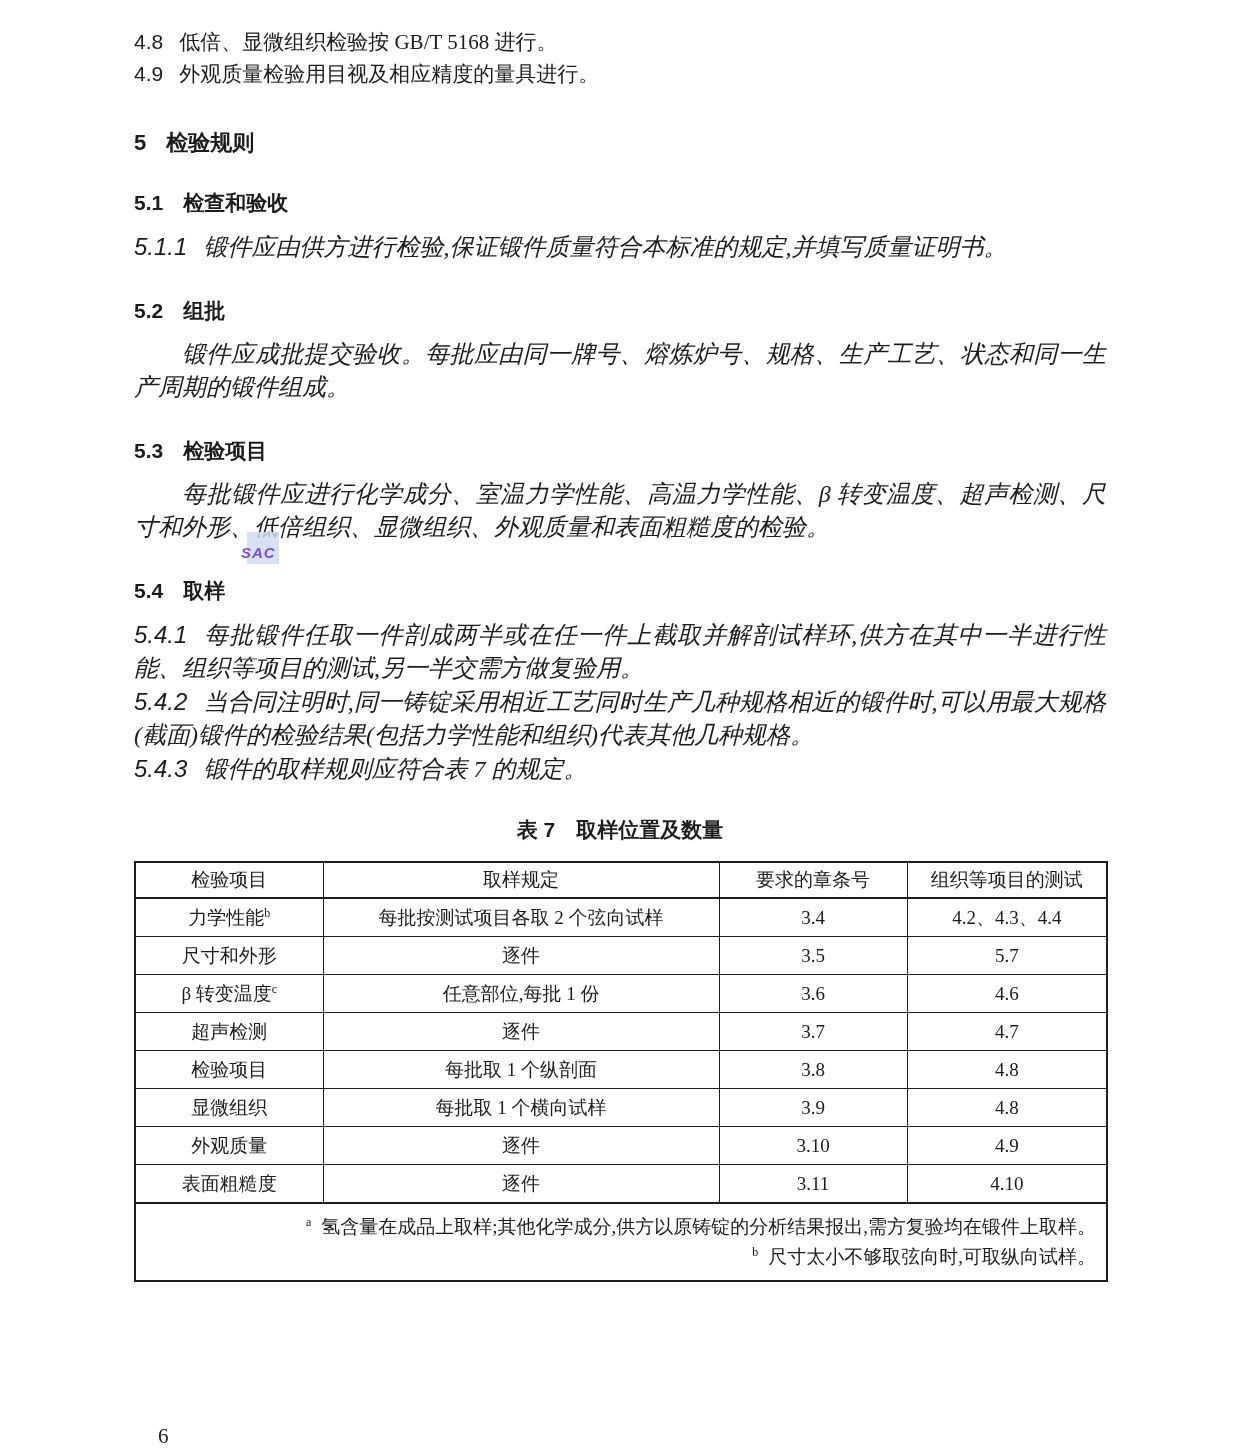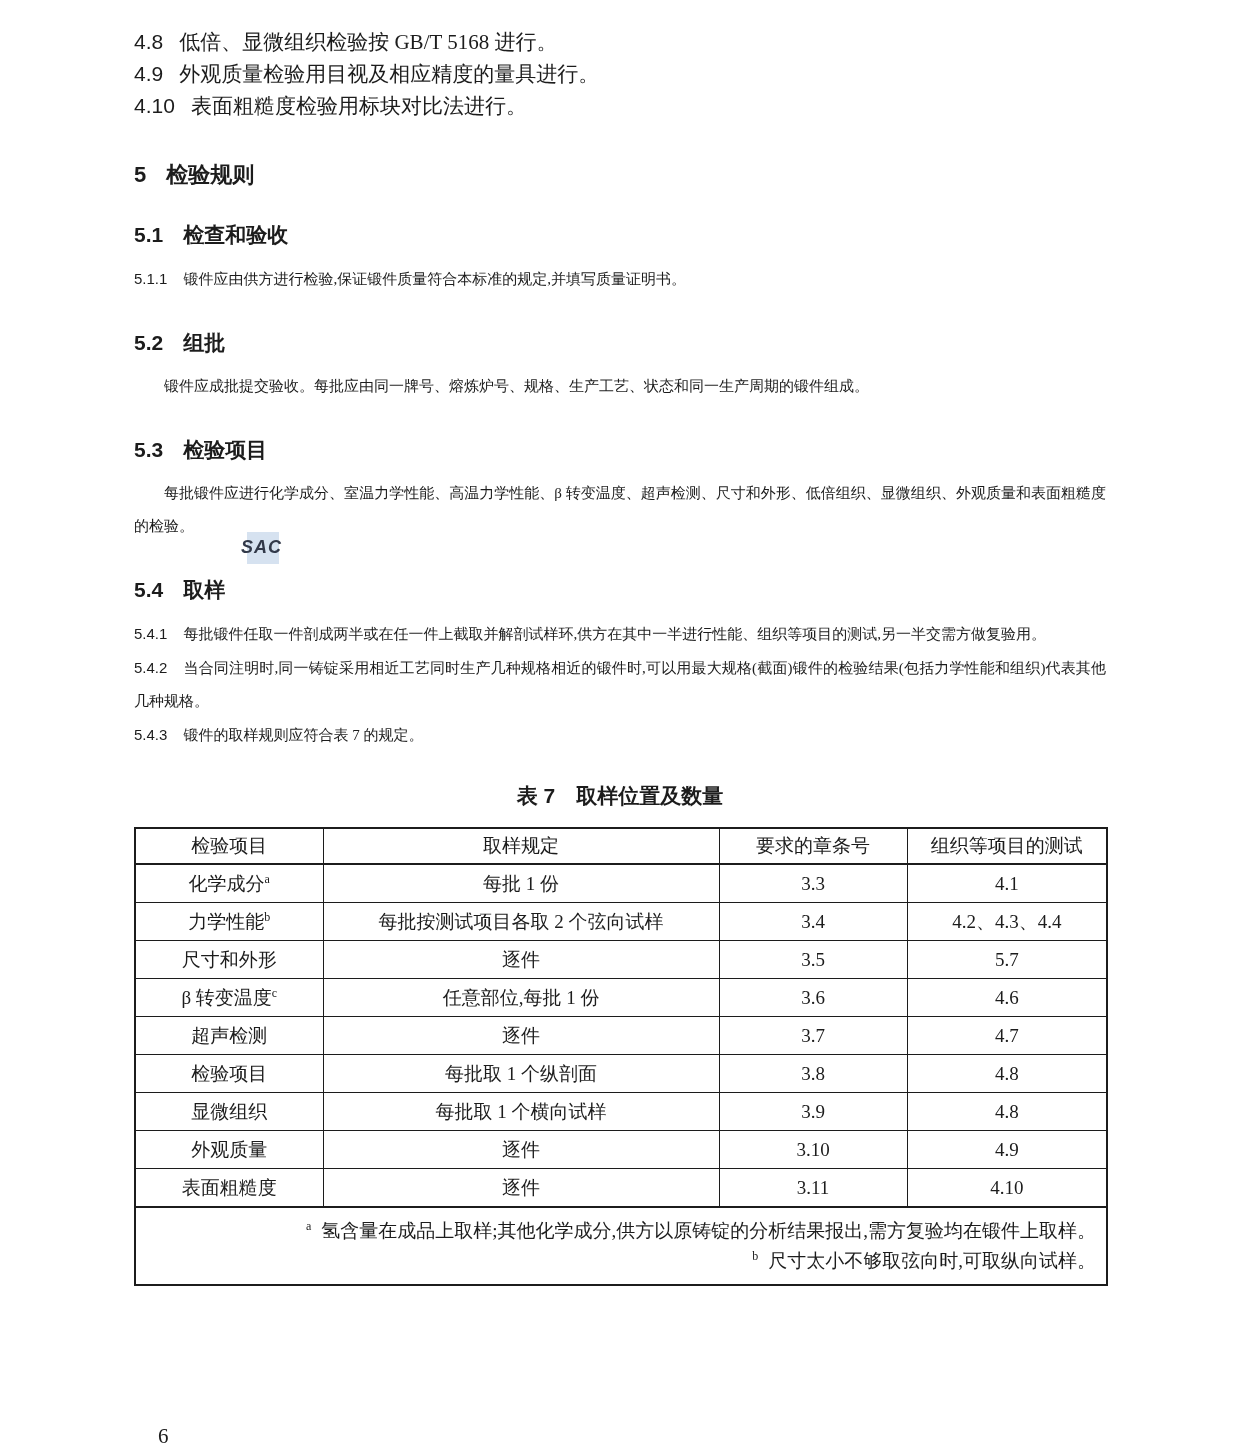--- a/index.html
+++ b/index.html
@@ -40,23 +40,24 @@
     font-family: "Liberation Sans", "DejaVu Sans", sans-serif;
     font-weight: bold;
     font-size: 21px;
     line-height: 25px;
   }
   .h-sec .hnum, .h-sub .hnum { margin-right: 20px; font-weight: bold; }
   
   .block { margin: 15px 0 0 0; }
   .body-p {
     margin: 0;
-    font-size: 15px;
+    font-size: 24px;
     line-height: 33px;
     text-align: justify;
+    font-style: italic;
   }
   .body-p .cnum {
     font-family: "Liberation Sans", "DejaVu Sans", sans-serif;
     margin-right: 16px;
   }
   .indent2 { text-indent: 2em; }
   
   .tbl-caption {
     margin: 30px 0 7px 0;
     text-align: center;
@@ -106,43 +107,42 @@
   
   .watermark {
     position: absolute;
     left: 247px; top: 532px;
     width: 32px; height: 32px;
     background: #cfdeee;
     opacity: 0.85;
   }
   .watermark span {
     position: absolute;
-    left: -6px; top: 5px;
+    left: -6px; top: 12px;
     font-family: "Liberation Sans", "DejaVu Sans", sans-serif;
     font-style: italic;
     font-weight: bold;
-    font-size: 18px;
-    color: #0f172a;
+    font-size: 15px;
+    color: #6d28d9;
     letter-spacing: 1px;
   }
   
   .page-num {
     position: absolute;
     left: 158px; top: 1424px;
     font-size: 21px;
   }
 </style>
 </head>
 <body>
 
 <div class="page">
 
   <p class="clause-line"><span class="cnum">4.8</span><span>低倍、显微组织检验按 GB/T 5168 进行。</span></p>
   <p class="clause-line"><span class="cnum">4.9</span><span>外观质量检验用目视及相应精度的量具进行。</span></p>
-  <p class="clause-line"><span class="cnum">4.10</span><span>表面粗糙度检验用标块对比法进行。</span></p>
 
   <h2 class="h-sec"><span class="hnum">5</span><span>检验规则</span></h2>
 
   <h3 class="h-sub"><span class="hnum">5.1</span><span>检查和验收</span></h3>
 
   <div class="block">
     <p class="body-p"><span class="cnum">5.1.1</span><span>锻件应由供方进行检验,保证锻件质量符合本标准的规定,并填写质量证明书。</span></p>
   </div>
 
   <h3 class="h-sub"><span class="hnum">5.2</span><span>组批</span></h3>
@@ -175,26 +175,20 @@
     <thead>
       <tr>
         <th>检验项目</th>
         <th>取样规定</th>
         <th>要求的章条号</th>
         <th>组织等项目的测试</th>
       </tr>
     </thead>
     <tbody>
       <tr>
-        <td><span>化学成分</span><sup>a</sup></td>
-        <td>每批 1 份</td>
-        <td>3.3</td>
-        <td>4.1</td>
-      </tr>
-      <tr>
         <td><span>力学性能</span><sup>b</sup></td>
         <td>每批按测试项目各取 2 个弦向试样</td>
         <td>3.4</td>
         <td>4.2、4.3、4.4</td>
       </tr>
       <tr>
         <td><span>尺寸和外形</span><sup></sup></td>
         <td>逐件</td>
         <td>3.5</td>
         <td>5.7</td>

